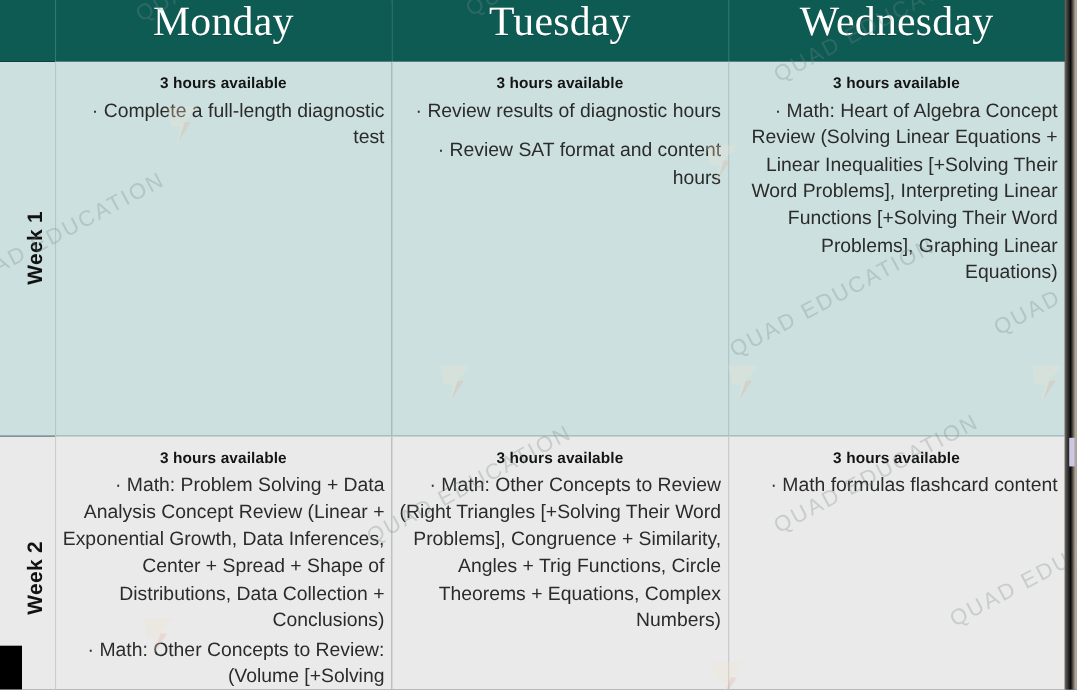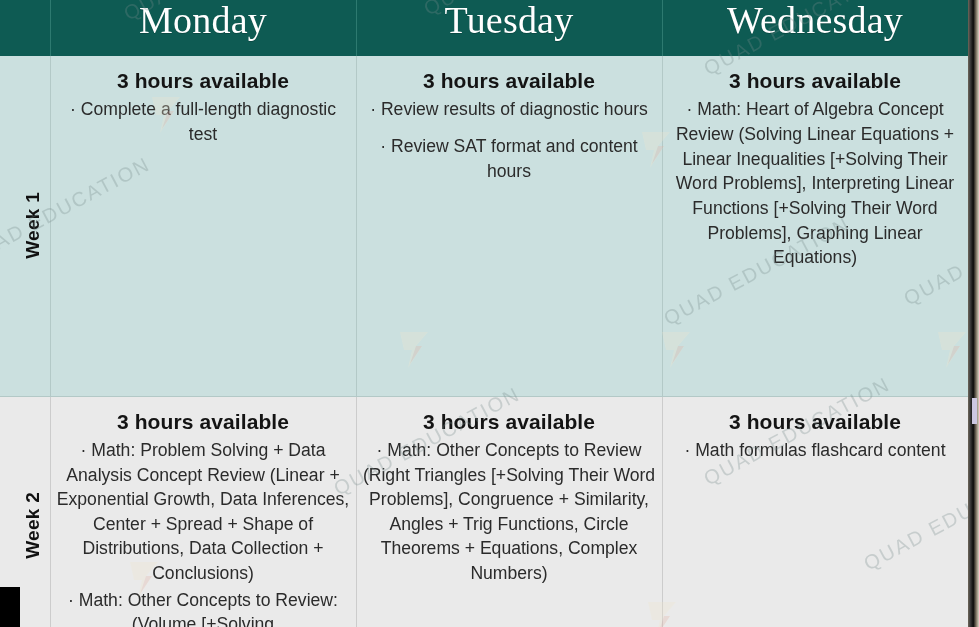--- a/index.html
+++ b/index.html
@@ -79,27 +79,27 @@
     font-weight:bold;
     font-size:19px;
     color:#111;
     letter-spacing:.3px;
   }
   tr.week1 td.weeklabel { background:#cbe0df; }
   tr.week2 td.weeklabel { background:#eaeaea; }
 
   .hours {
     font-weight:bold;
-    font-size:21px;
+    font-size:14px;
     color:#141414;
     display:block;
     margin-bottom:2px;
     letter-spacing:.1px;
   }
-  .bullets { display:block; }
+  .bullets { display:block;text-align:right; }
   .bullets .b {
     display:block;
     margin:0 0 2px 0;
   }
   tr.week1 td.tue .bullets .b + .b { margin-top:12px; }
 
   
   tr.week1 { height:340px; }
   tr.week2 { height:258px; }
 

